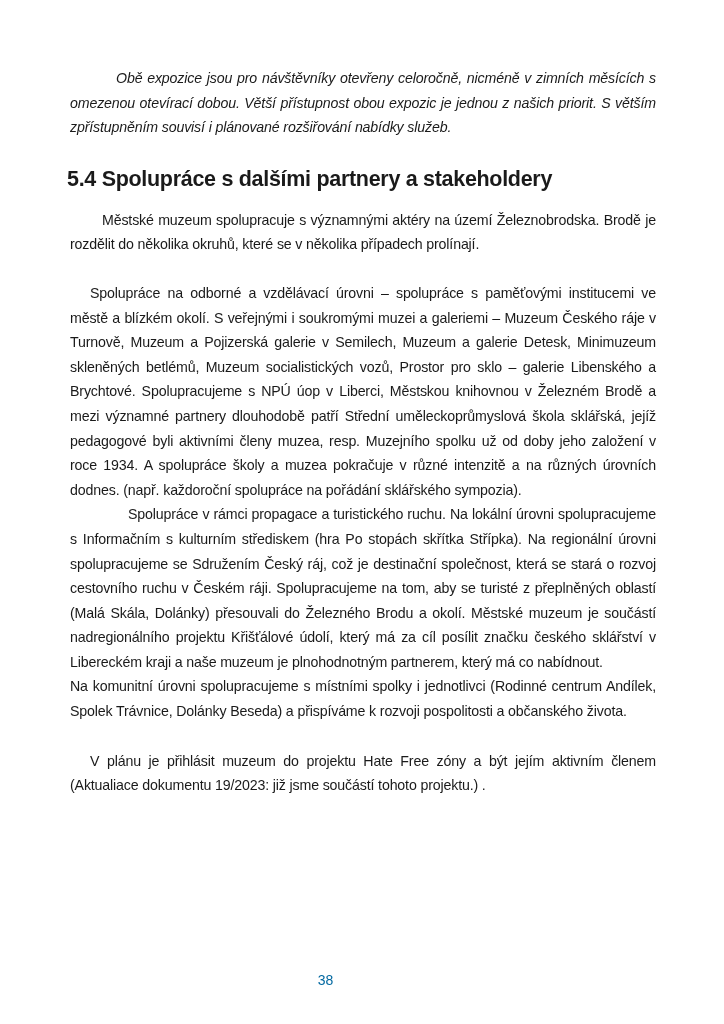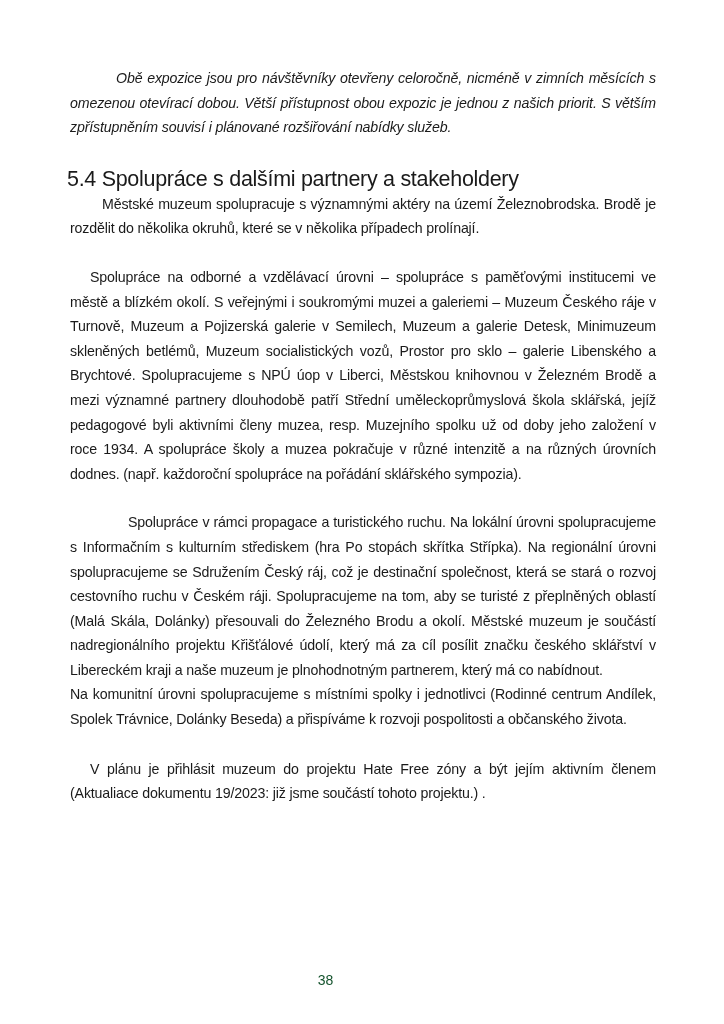--- a/index.html
+++ b/index.html
@@ -24,38 +24,38 @@
     p {
       margin: 0;
       font-size: 14.2px;
       line-height: 24.6px;
       text-align: justify;
       letter-spacing: -0.15px;
     }
     .p1 { text-indent: 46px; font-style: italic; }
     .heading {
       font-size: 21.5px;
-      font-weight: normal;
-      margin: 27px 0 0 -3px;
+      font-weight: bold;
+      margin: 27px 0 16px -3px;
       letter-spacing: -0.3px;
       color: #1a1a1a;
     }
     .p2 { text-indent: 32px; }
     .p3 { text-indent: 20px; margin-top: 24px; }
-    .p4 { text-indent: 58px; margin-top: 24px; }
+    .p4 { text-indent: 58px; }
     .p4b { text-indent: 0; }
     .p5 { text-indent: 20px; margin-top: 25px; }
     .page-number {
       position: absolute;
       left: 0;
       width: 651px;
       top: 972px;
       text-align: center;
       font-size: 14px;
-      color: #14532d;
+      color: #0369a1;
     }
   </style>
 </head>
 <body>
 
 <div class="page">
   <p class="p1">Obě expozice jsou pro návštěvníky otevřeny celoročně, nicméně v zimních měsících s omezenou otevírací dobou. Větší přístupnost obou expozic je jednou z našich priorit. S větším zpřístupněním souvisí i plánované rozšiřování nabídky služeb.</p>
 
   <h2 class="heading">5.4 Spolupráce s dalšími partnery a stakeholdery</h2>
 

